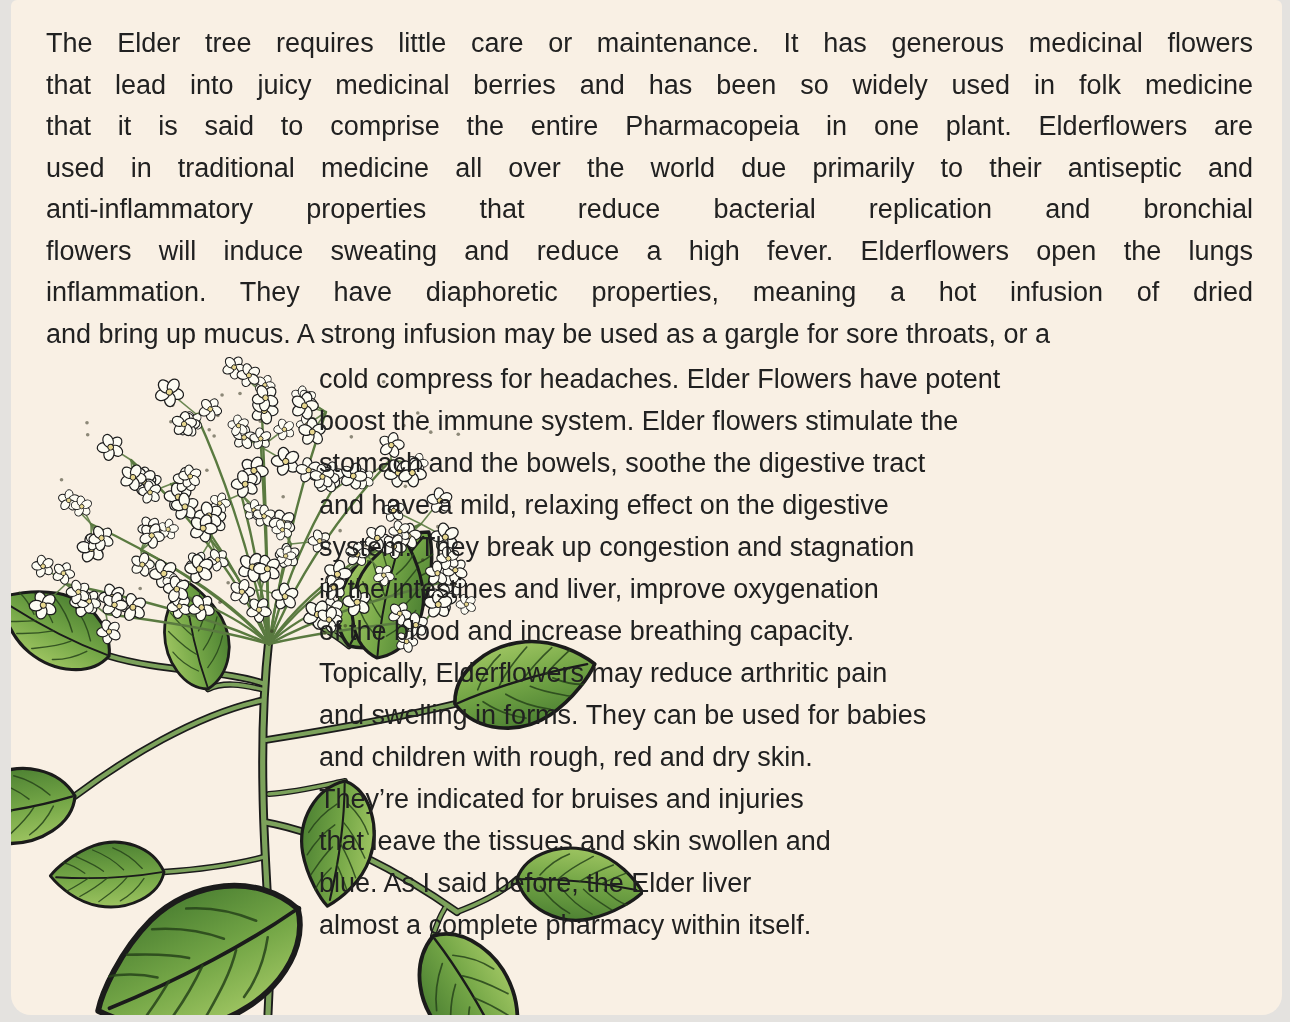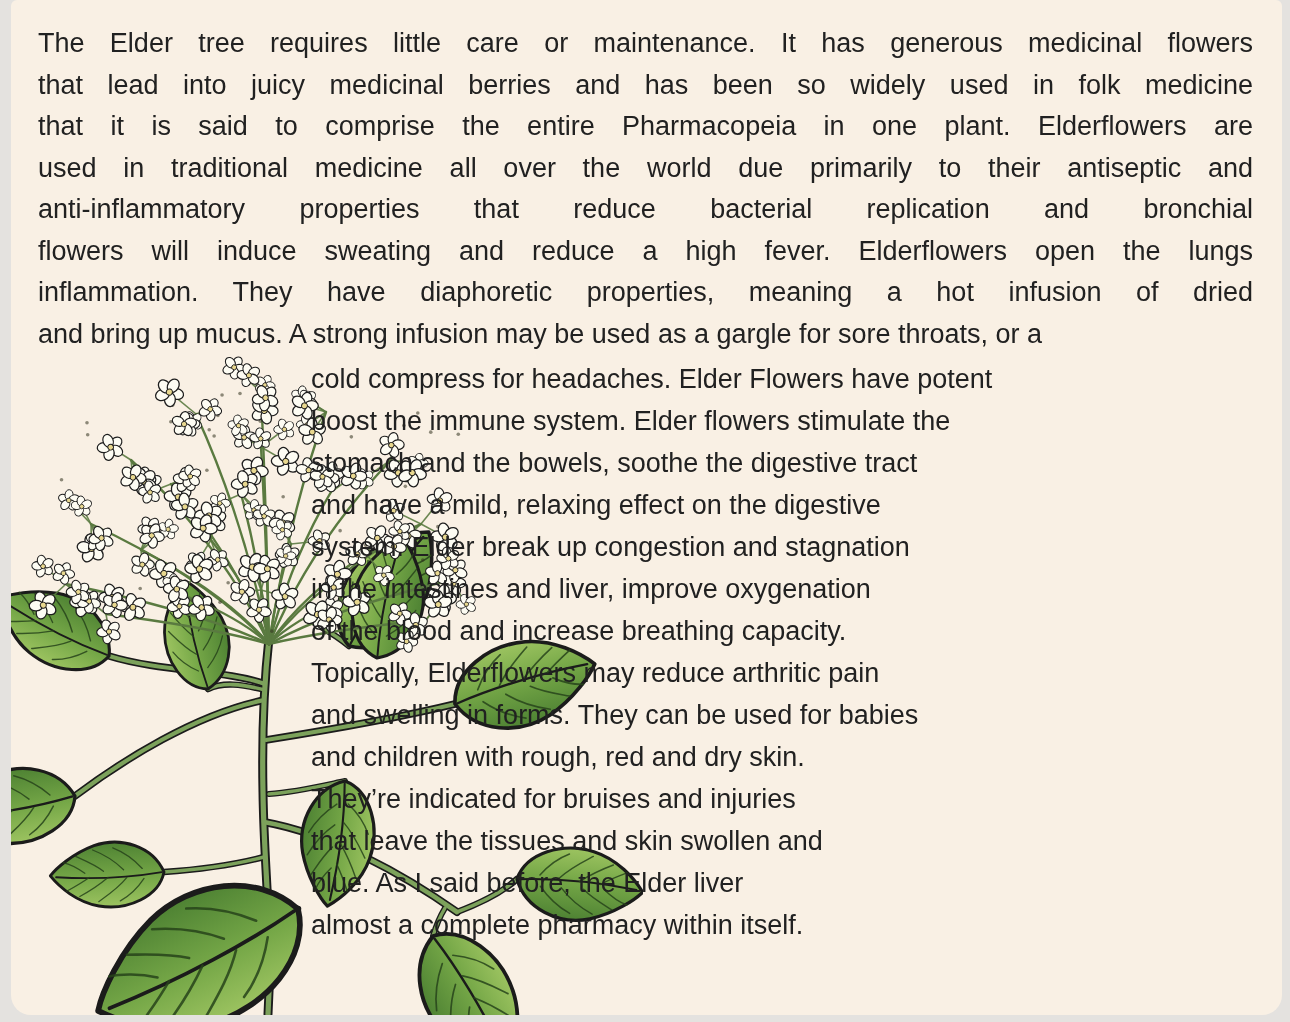--- a/index.html
+++ b/index.html
@@ -11,20 +11,21 @@
   .card{
     position:absolute;left:11px;right:8px;top:0;bottom:7px;
     background:#f9f0e4;
     border-radius:6px 6px 20px 20px;
     overflow:hidden;
   }
   .para{
     position:absolute;
     color:#212121;
     font-size:27px;
+    margin-left:8px;
   }
   .para-top{left:27px;right:29px;top:23px;}
   .para-top .line{line-height:41.5px;height:41.5px;white-space:nowrap;}
   .para-top .jline{
     white-space:normal;
     text-align:justify;
     text-align-last:justify;
     text-justify:inter-word;
   }
   .para-wrap{left:300px;right:29px;top:358px;text-align:left;}
@@ -413,21 +414,21 @@
           <use href="#fl" transform="translate(395.63132603652775,289.4634380652569) rotate(238) scale(0.91)"></use>
         </g>
     </svg>
   </div>
 
   <div class="para para-wrap">
       <div class="line">cold compress for headaches. Elder Flowers have potent</div>
       <div class="line">boost the immune system. Elder flowers stimulate the</div>
       <div class="line">stomach and the bowels, soothe the digestive tract</div>
       <div class="line">and have a mild, relaxing effect on the digestive</div>
-      <div class="line">system. Elder break up congestion and stagnation</div>
+      <div class="line">system. They break up congestion and stagnation</div>
       <div class="line">in the intestines and liver, improve oxygenation</div>
       <div class="line">of the blood and increase breathing capacity.</div>
       <div class="line">Topically, Elderflowers may reduce arthritic pain</div>
       <div class="line">and swelling in forms. They can be used for babies</div>
       <div class="line">and children with rough, red and dry skin.</div>
       <div class="line">They’re indicated for bruises and injuries</div>
       <div class="line">that leave the tissues and skin swollen and</div>
       <div class="line">blue. As I said before, the Elder liver</div>
       <div class="line">almost a complete pharmacy within itself.</div>
     </div>

